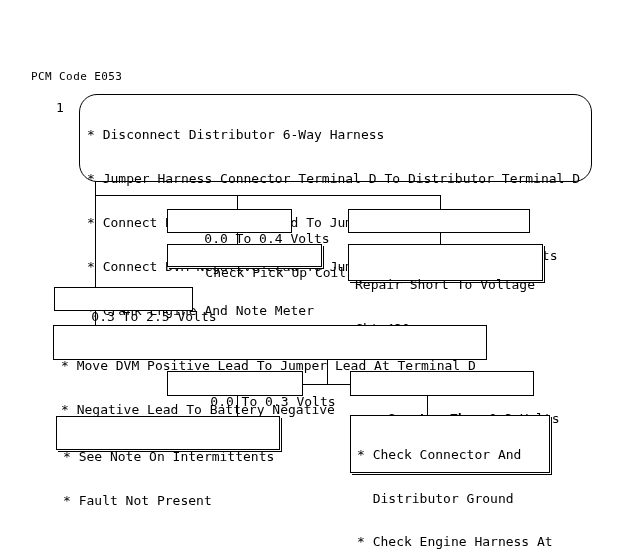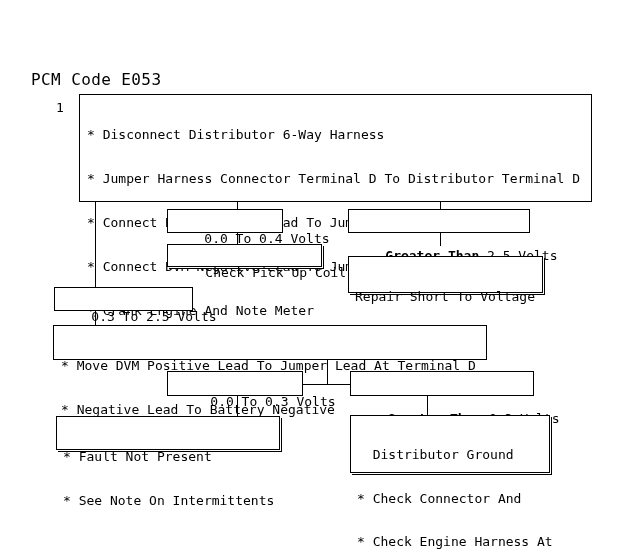--- a/index.html
+++ b/index.html
@@ -1,31 +1,31 @@
 <!DOCTYPE html>
 <html><head>
 <meta charset="utf-8">
 <style>
   html,body{margin:0;padding:0;}
   body{background:#ffffff;font-family:"DejaVu Sans Mono","Liberation Mono",monospace;}
   .canvas{position:relative;width:630px;height:550px;background:#ffffff;overflow:hidden;color:#000;}
-  .title{position:absolute;left:31px;top:70px;font-size:16px;letter-spacing:0.4px;white-space:pre;}
+  .title{position:absolute;left:31px;top:70px;font-size:11px;letter-spacing:0.4px;white-space:pre;}
   .stepnum{position:absolute;left:52px;top:100px;width:16px;font-size:13px;text-align:center;white-space:pre;}
   .box{position:absolute;background:#fff;border:1px solid #000;font-size:13px;box-sizing:border-box;white-space:pre;}
   .box .ln{white-space:pre;line-height:14px;}
   .shadow{box-shadow:1px 1px 0 #fff,2px 2px 0 #000;}
   .curl{position:absolute;z-index:-1;top:3px;right:-9px;bottom:-3px;width:22px;background:#fff;border:1px solid #000;border-radius:5px;}
   .vline,.hline{position:absolute;background:#000;}
   .vline{width:1px;}
   .hline{height:1px;}
-  .b-steps1{left:79px;top:94px;width:513px;height:108px;padding:3px 0 0 7px;}
-  .b-v04{left:167px;top:209px;width:116px;height:24px;padding:3px 0 0 5px;line-height:17px;}
+  .b-steps1{left:79px;top:94px;width:513px;height:88px;padding:3px 0 0 7px;border-radius:18px;}
+  .b-v04{left:167px;top:209px;width:125px;height:24px;padding:3px 0 0 5px;line-height:17px;}
   .b-gt25{left:348px;top:209px;width:182px;height:24px;padding:3px 0 0 5px;line-height:17px;}
   .b-coil{left:167px;top:244px;width:155px;height:23px;padding:2px 0 0 6px;line-height:17px;text-align:center;}
-  .b-repair{left:348px;top:256px;width:195px;height:37px;padding:3px 0 0 6px;}
+  .b-repair{left:348px;top:244px;width:195px;height:37px;padding:3px 0 0 6px;}
   .b-v0525{left:54px;top:287px;width:139px;height:24px;padding:3px 0 0 5px;line-height:17px;}
   .b-steps2{left:53px;top:325px;width:434px;height:35px;padding:3px 0 15px 7px;}
   .b-v03{left:167px;top:371px;width:136px;height:25px;padding:4px 0 0 11px;line-height:17px;}
   .b-gt03{left:350px;top:371px;width:184px;height:25px;padding:4px 0 0 5px;line-height:17px;}
   .b-fault{left:56px;top:416px;width:224px;height:34px;padding:3px 0 0 6px;}
   .b-ground{left:350px;top:415px;width:200px;height:58px;padding:2px 0 0 6px;}
   .b-ground .ln{line-height:13.5px;}
   b{font-weight:bold;}
 </style>
 </head>
@@ -87,24 +87,24 @@
   <div class="box b-v03">
     <span>0.0 To 0.3 Volts</span>
   </div>
 
   <div class="box b-gt03">
     <div class="curl"></div>
     <b>Greater Than</b><span> 0.3 Volts</span>
   </div>
 
   <div class="box b-fault shadow">
+    <div class="ln">* See Note On Intermittents</div>
     <div class="ln">* Fault Not Present</div>
-    <div class="ln">* See Note On Intermittents</div>
   </div>
 
   <div class="box b-ground shadow">
+    <div class="ln">* Check Connector And</div>
     <div class="ln">  Distributor Ground</div>
-    <div class="ln">* Check Connector And</div>
     <div class="ln">* Check Engine Harness At</div>
     
   </div>
 
 </div>
 
 </body></html>

